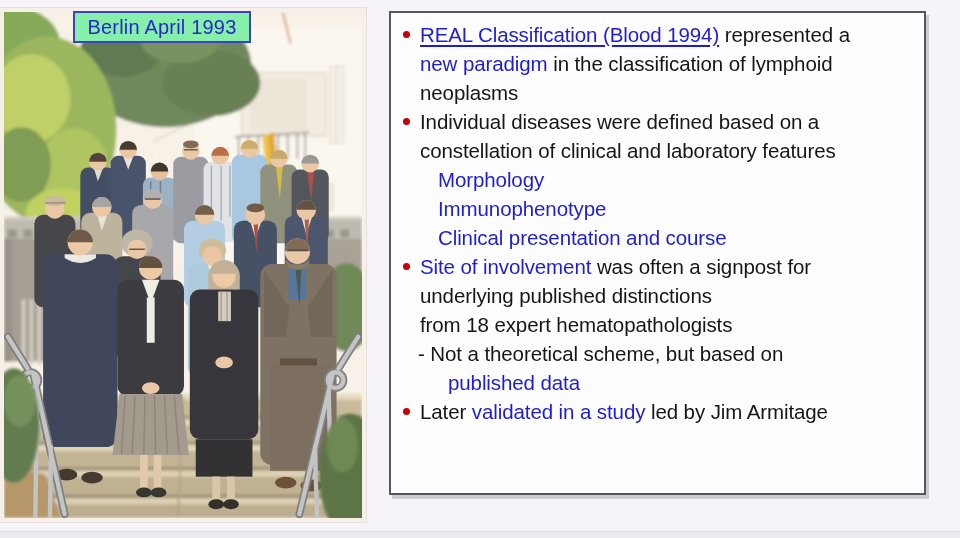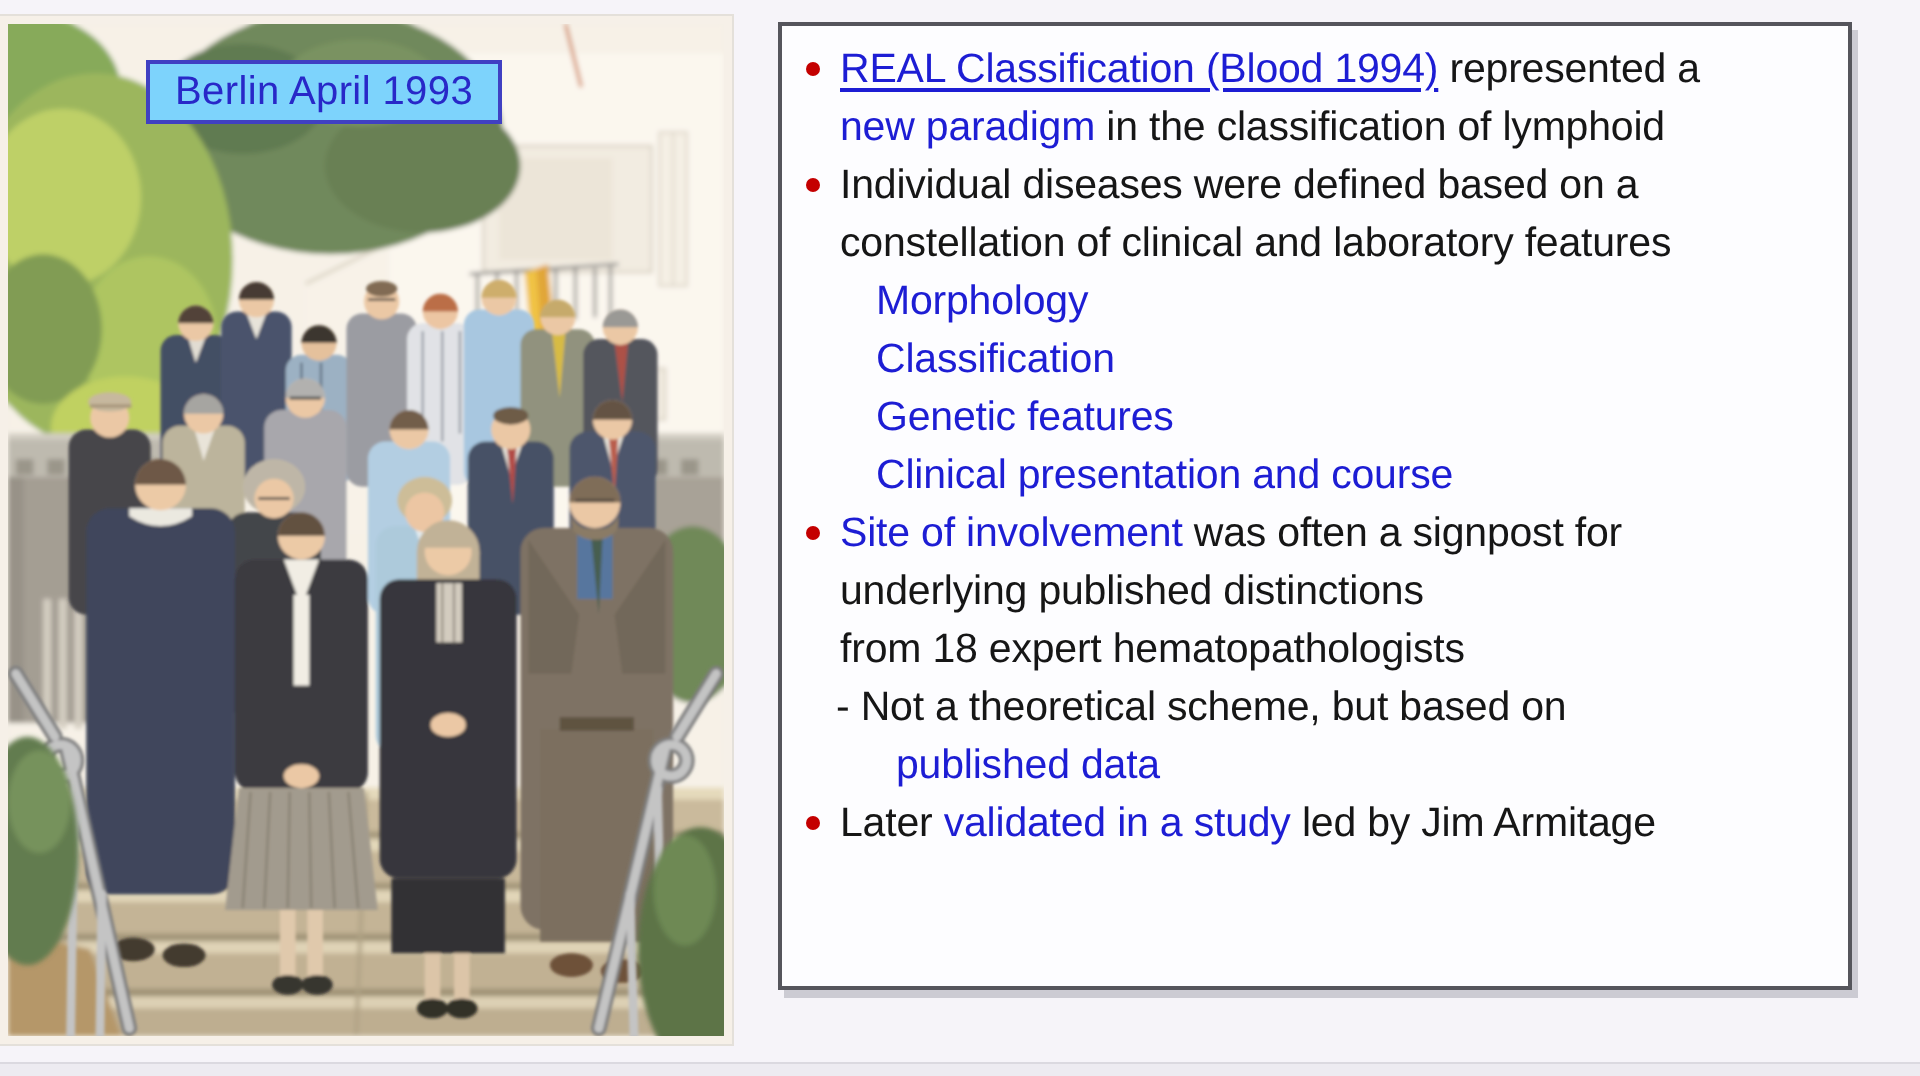--- a/index.html
+++ b/index.html
@@ -21,28 +21,27 @@
     border:4px solid #f6f0e8;
     background:#f3eee6;
     box-shadow:0 0 0 1px #e4e0da;
   }
   .photo svg{display:block;width:100%;height:100%;}
   
   .caption-box{
     position:absolute;left:73px;top:11px;
     width:178px;height:32px;
     box-sizing:border-box;
-    background:#7dd3fc;
+    background:#86efac;
     border:2px solid #4040c2;
     display:flex;align-items:center;justify-content:center;
     font-size:20px;
     color:#2828c8;
     letter-spacing:.2px;
     z-index:3;
-    margin-top:19px;
   }
   
   .panel{
     position:absolute;left:389px;top:11px;
     width:537px;height:484px;
     box-sizing:border-box;
     background:#fdfdff;
     border:2px solid #55555c;
     box-shadow:3px 4px 0 rgba(125,125,140,.35);
     padding:7px 4px 0 0;
@@ -388,35 +387,35 @@
 
   <div class="panel">
     <div id="bullet-list">
         <div class="line indent-bullet">
           <span class="dot"></span>
           <span class="txt"><span class="seg-blue-underline">REAL Classification (Blood 1994)</span><span class="seg-black"> represented a</span></span>
         </div>
         <div class="line indent-cont">
           <span class="txt"><span class="seg-blue">new paradigm</span><span class="seg-black"> in the classification of lymphoid</span></span>
         </div>
+        <div class="line indent-cont">
+          <span class="txt"><span class="seg-black">neoplasms</span></span>
+        </div>
         <div class="line indent-bullet">
           <span class="dot"></span>
           <span class="txt"><span class="seg-black">Individual diseases were defined based on a</span></span>
         </div>
         <div class="line indent-cont">
           <span class="txt"><span class="seg-black">constellation of clinical and laboratory features</span></span>
         </div>
         <div class="line indent-sub">
           <span class="txt"><span class="seg-blue">Morphology</span></span>
         </div>
         <div class="line indent-sub">
-          <span class="txt"><span class="seg-blue">Classification</span></span>
-        </div>
-        <div class="line indent-sub">
-          <span class="txt"><span class="seg-blue">Genetic features</span></span>
+          <span class="txt"><span class="seg-blue">Immunophenotype</span></span>
         </div>
         <div class="line indent-sub">
           <span class="txt"><span class="seg-blue">Clinical presentation and course</span></span>
         </div>
         <div class="line indent-bullet">
           <span class="dot"></span>
           <span class="txt"><span class="seg-blue">Site of involvement</span><span class="seg-black"> was often a signpost for</span></span>
         </div>
         <div class="line indent-cont">
           <span class="txt"><span class="seg-black">underlying published distinctions</span></span>

